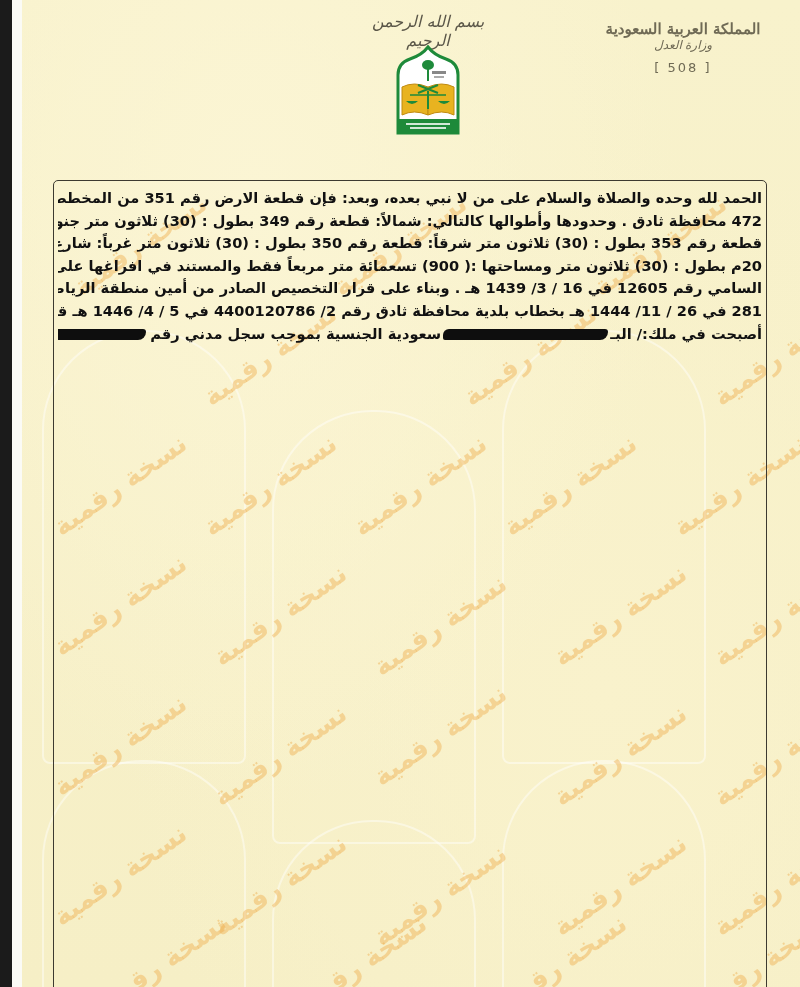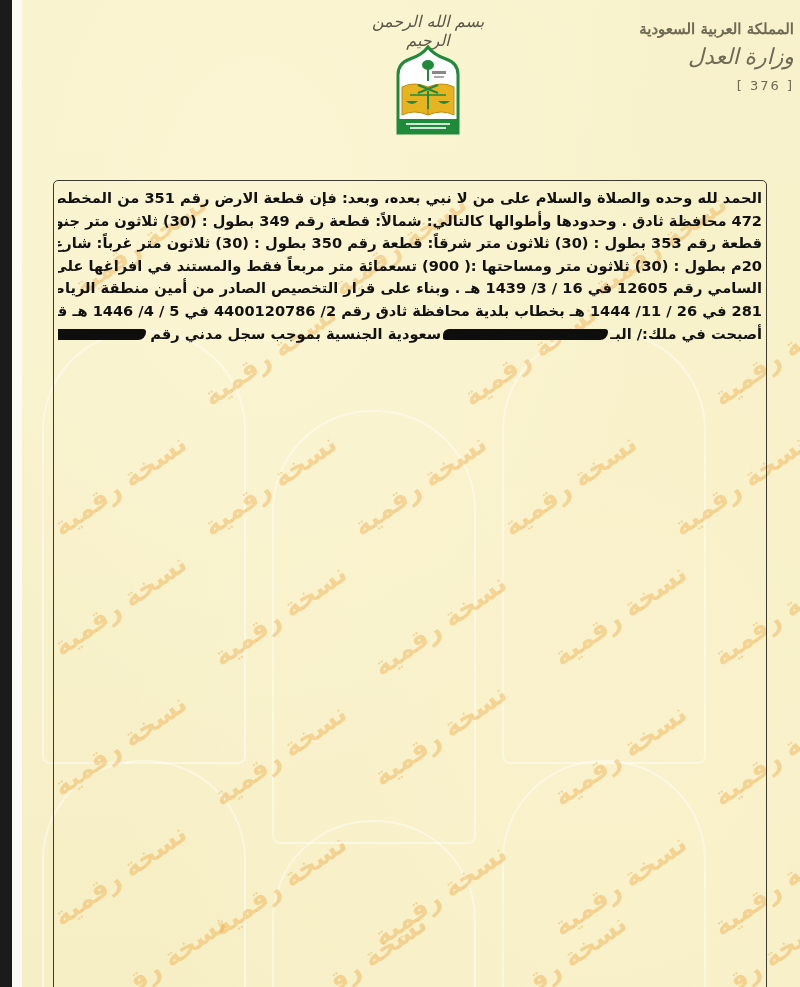--- a/index.html
+++ b/index.html
@@ -33,25 +33,25 @@
     font-weight:bold;
     font-size:26px;
     color:rgba(238,170,70,0.42);
     transform:rotate(-35deg);
     white-space:nowrap;
     direction:rtl;
     pointer-events:none;
   }
   
   .header-right {
-    position:absolute; right:6px; top:20px; width:170px;
-    text-align:right; color:#6f6a55; direction:rtl;
+    position:absolute; right:32px; top:20px; width:170px;
+    text-align:center; color:#6f6a55; direction:rtl;
   }
   .kingdom { font-family:"DejaVu Serif", serif; font-size:15px; font-weight:bold; letter-spacing:-0.5px; }
-  .ministry { font-family:Liberation Serif, serif; font-size:22px; font-style:italic; margin-top:6px; }
+  .ministry { font-family:Liberation Sans, sans-serif; font-size:12px; font-style:italic; }
   .doc-no { font-family:"DejaVu Sans", sans-serif; font-size:13px; margin-top:8px; letter-spacing:2px; }
   .basmala {
     position:absolute; left:346px; top:12px; width:120px; text-align:center;
     font-family:"DejaVu Serif", serif; font-size:16px; color:#5a5648; font-style:italic;
   }
   .logo {
     position:absolute; left:372px; top:45px; width:68px; height:92px;
   }
   
   .text-box {
@@ -115,21 +115,21 @@
   <div class="wm" style="left:520px; top:870px;">نسخة رقمية</div>
   <div class="wm" style="left:680px; top:870px;">نسخة رقمية</div>
   <div class="wm" style="left:60px; top:950px;">نسخة رقمية</div>
   <div class="wm" style="left:260px; top:950px;">نسخة رقمية</div>
   <div class="wm" style="left:460px; top:950px;">نسخة رقمية</div>
   <div class="wm" style="left:660px; top:950px;">نسخة رقمية</div>
 
   <div class="header-right">
     <div class="kingdom">المملكة العربية السعودية</div>
     <div class="ministry">وزارة العدل</div>
-    <div class="doc-no">[ 376 ]</div>
+    <div class="doc-no">[ 508 ]</div>
   </div>
 
   <div class="basmala">بسم الله الرحمن الرحيم</div>
 
   <svg class="logo" viewBox="0 0 68 92">
 
     <path d="M4 88 V30 Q4 18 16 14 Q28 10 34 2 Q40 10 52 14 Q64 18 64 30 V88 Z" fill="#ffffff" stroke="#1e8a3a" stroke-width="3"></path>
 
     <ellipse cx="34" cy="20" rx="6" ry="5" fill="#1e8a3a"></ellipse>
     <rect x="33" y="22" width="2" height="14" fill="#1e8a3a"></rect>

